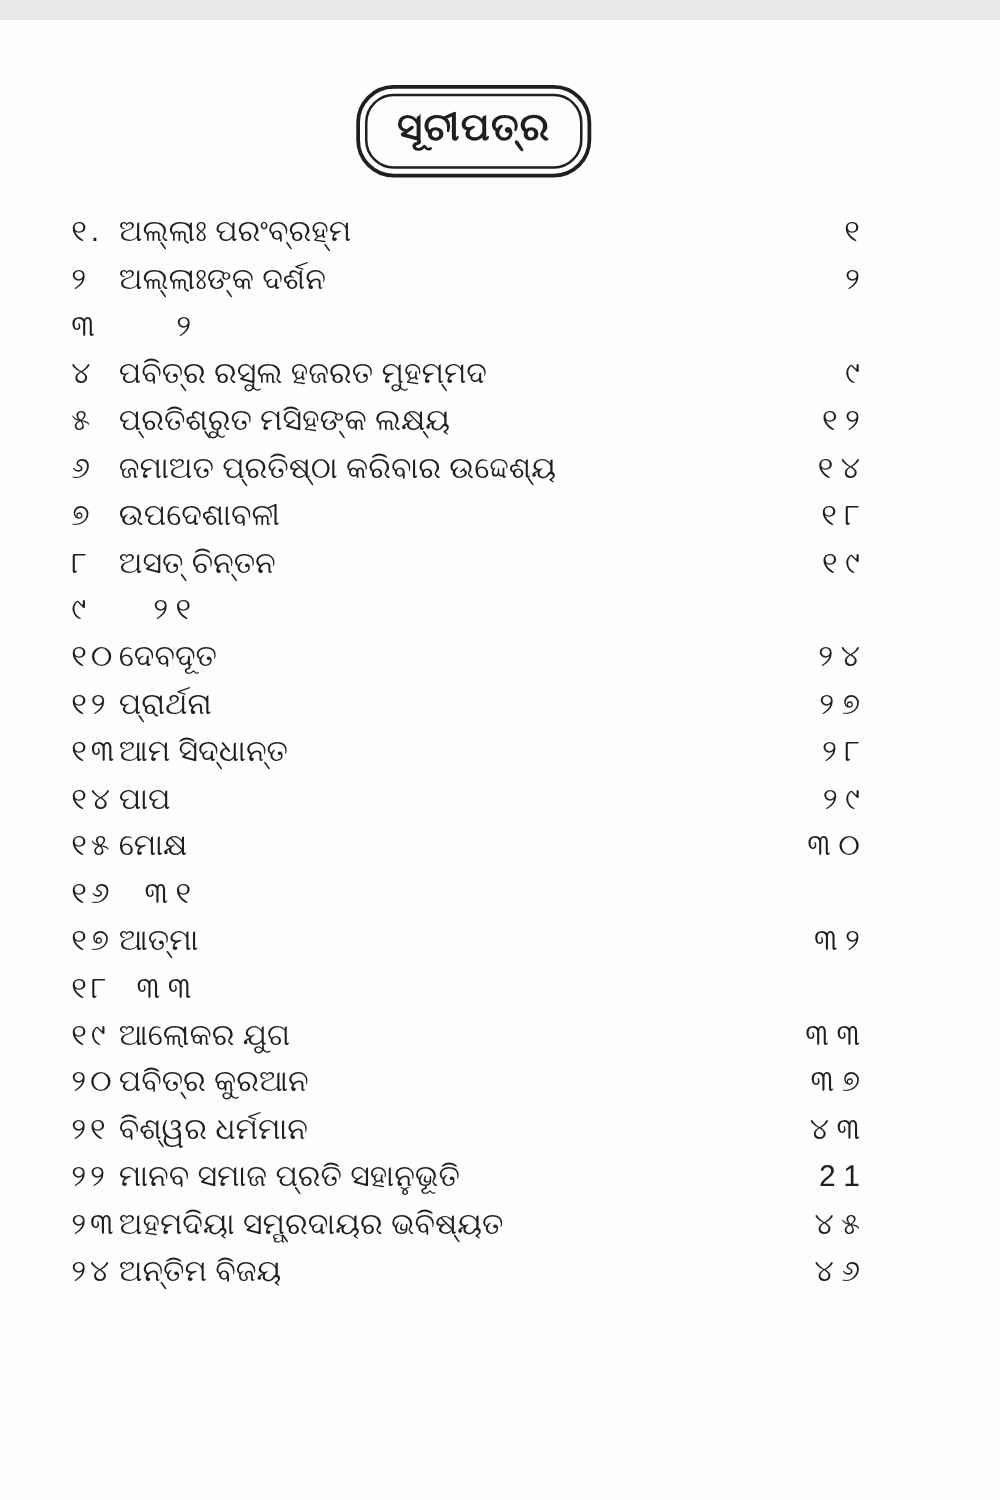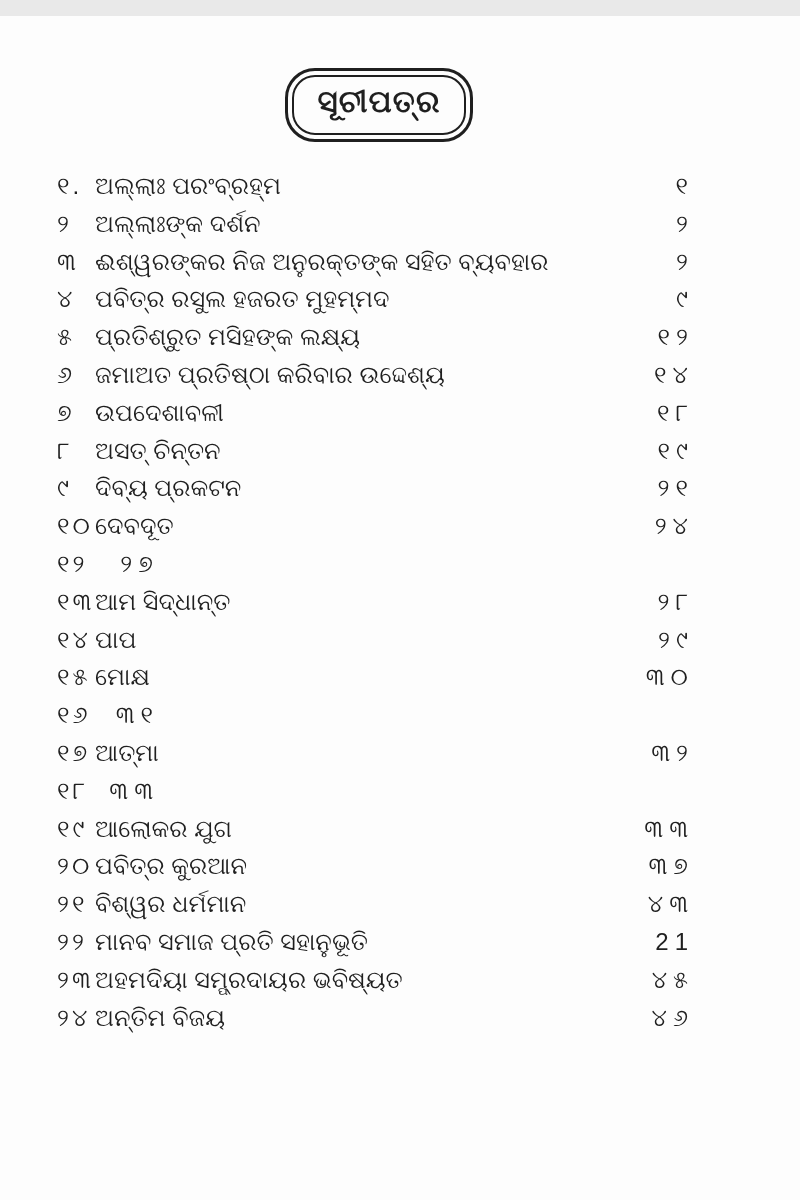--- a/index.html
+++ b/index.html
@@ -95,21 +95,20 @@
     <span class="toc-title">ଅଲ୍ଲାଃ ପରଂବ୍ରହ୍ମ</span>
     <span class="toc-page">୧</span>
   </li>
       <li class="toc-row">
     <span class="toc-num">୨</span>
     <span class="toc-title">ଅଲ୍ଲାଃଙ୍କ ଦର୍ଶନ</span>
     <span class="toc-page">୨</span>
   </li>
       <li class="toc-row">
     <span class="toc-num">୩</span>
-    <span class="toc-title">ଈଶ୍ୱରଙ୍କର ନିଜ ଅନୁରକ୍ତଙ୍କ ସହିତ ବ୍ୟବହାର</span>
     <span class="toc-page">୨</span>
   </li>
       <li class="toc-row">
     <span class="toc-num">୪</span>
     <span class="toc-title">ପବିତ୍ର ରସୁଲ ହଜରତ ମୁହମ୍ମଦ</span>
     <span class="toc-page">୯</span>
   </li>
       <li class="toc-row">
     <span class="toc-num">୫</span>
     <span class="toc-title">ପ୍ରତିଶ୍ରୁତ ମସିହଙ୍କ ଲକ୍ଷ୍ୟ</span>
@@ -125,30 +124,30 @@
     <span class="toc-title">ଉପଦେଶାବଳୀ</span>
     <span class="toc-page">୧୮</span>
   </li>
       <li class="toc-row">
     <span class="toc-num">୮</span>
     <span class="toc-title">ଅସତ୍ ଚିନ୍ତନ</span>
     <span class="toc-page">୧୯</span>
   </li>
       <li class="toc-row">
     <span class="toc-num">୯</span>
-    <span class="toc-title">ଦିବ୍ୟ ପ୍ରକଟନ</span>
     <span class="toc-page">୨୧</span>
   </li>
       <li class="toc-row">
     <span class="toc-num">୧୦</span>
     <span class="toc-title">ଦେବଦୂତ</span>
     <span class="toc-page">୨୪</span>
   </li>
       <li class="toc-row">
     <span class="toc-num">୧୨</span>
+    <span class="toc-title">ପ୍ରାର୍ଥନା</span>
     <span class="toc-page">୨୭</span>
   </li>
       <li class="toc-row">
     <span class="toc-num">୧୩</span>
     <span class="toc-title">ଆମ ସିଦ୍ଧାନ୍ତ</span>
     <span class="toc-page">୨୮</span>
   </li>
       <li class="toc-row">
     <span class="toc-num">୧୪</span>
     <span class="toc-title">ପାପ</span>

